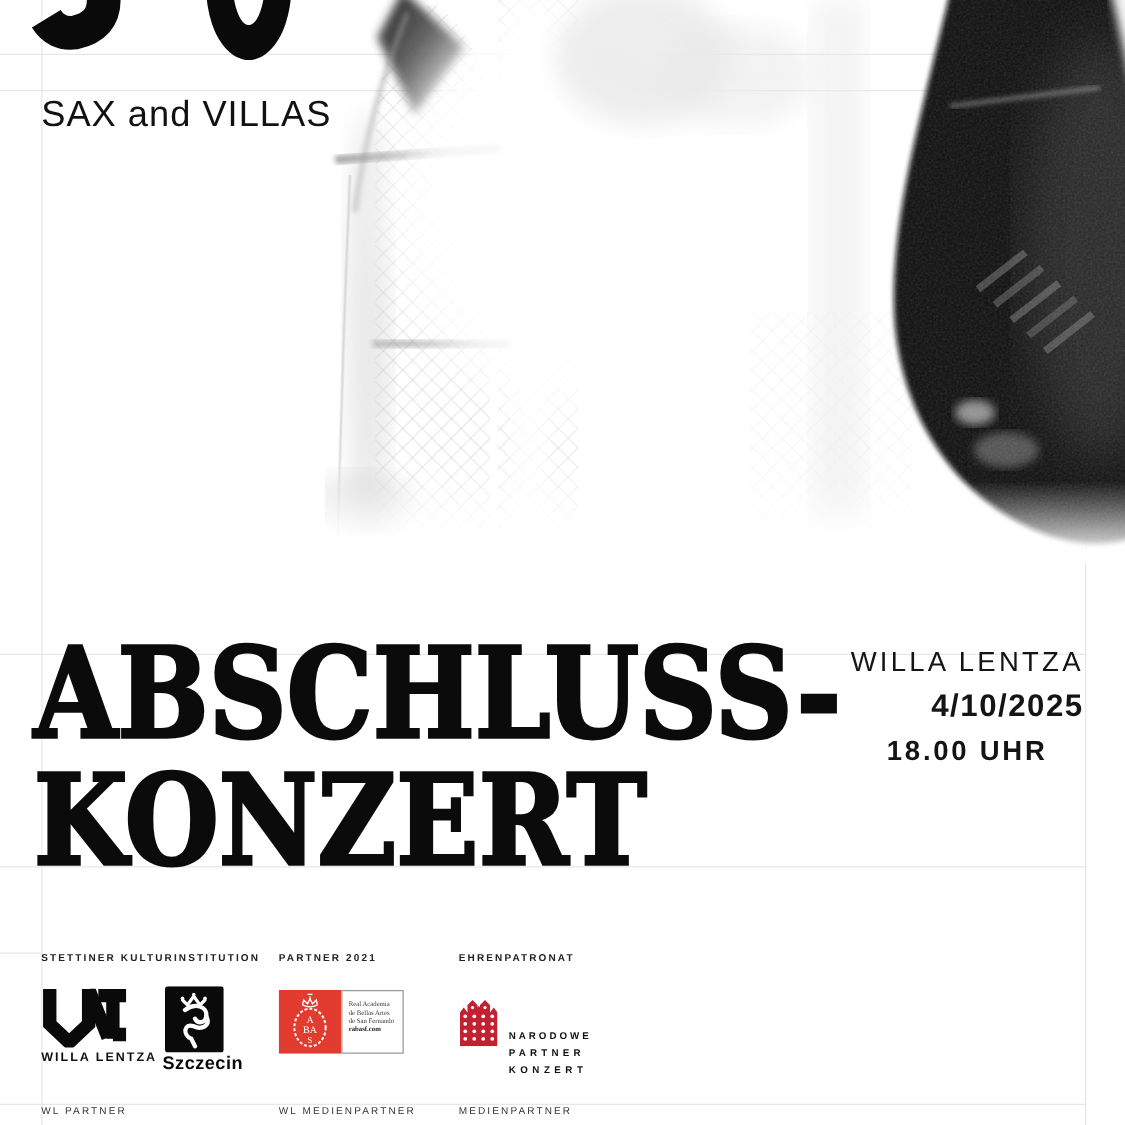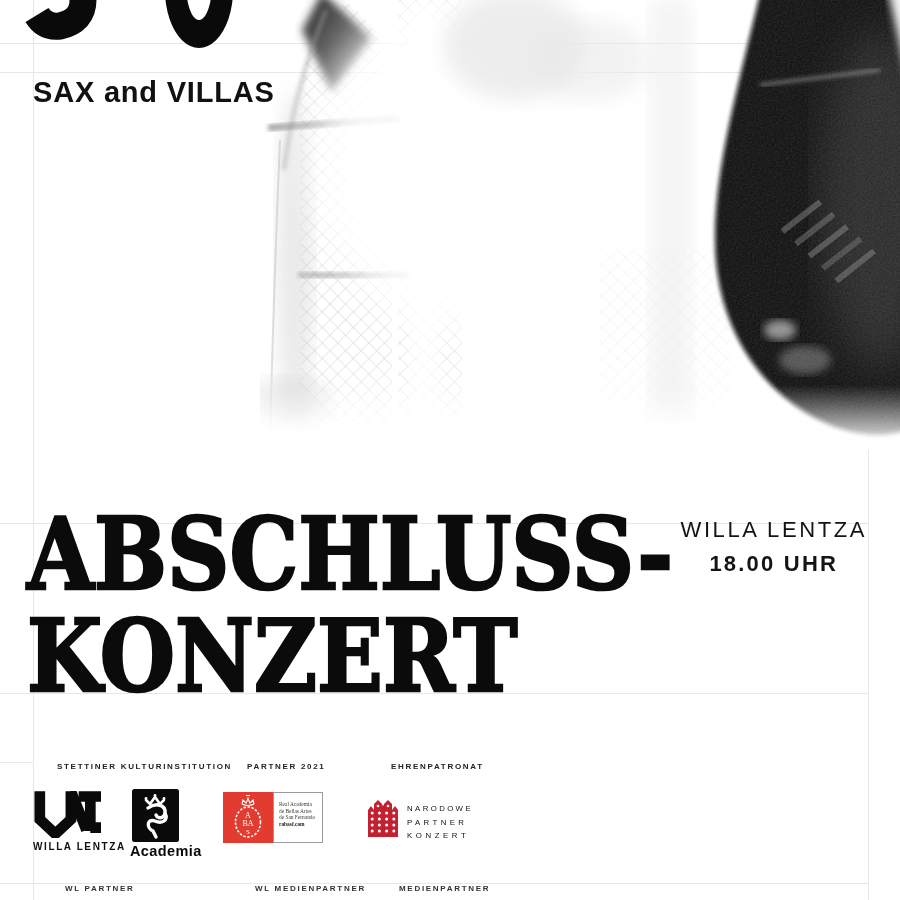--- a/index.html
+++ b/index.html
@@ -11,21 +11,21 @@
   .gl.h{height:1px;left:0;}
   .gl.v{width:1px;top:0;height:900px;}
 
   
   .top-glyphs{position:absolute;left:0;top:0;width:260px;height:49px;overflow:hidden;}
 
   
   .photo{position:absolute;left:260px;top:0;width:640px;height:450px;}
 
   .series-title{
-    position:absolute;left:33px;top:76px;font-size:29px;font-weight:700;
+    position:absolute;left:33px;top:76px;font-size:29px;font-weight:400;
     letter-spacing:.8px;color:#111;
   }
   .competition{
     position:absolute;left:33px;top:124px;font-size:33px;font-weight:400;
     line-height:37px;letter-spacing:1.2px;color:#131313;
   }
   .big-title{
     position:absolute;left:27px;top:504px;
     font-family:"DejaVu Serif","Liberation Serif",serif;font-weight:bold;
     font-size:96px;line-height:98px;color:#0b0b0b;
@@ -35,46 +35,44 @@
   .event{
     position:absolute;right:33px;top:517px;text-align:right;color:#141414;
   }
   .event .venue{font-size:22px;font-weight:500;letter-spacing:2.6px;}
   .event .date{font-size:25px;font-weight:800;letter-spacing:1.2px;margin-top:8px;}
   .event .time{font-size:22px;font-weight:700;letter-spacing:2.2px;margin-top:8px;text-align:center;}
 
   .col-label{
     position:absolute;top:762px;font-size:8px;font-weight:700;letter-spacing:1.7px;
     color:#222;
-    padding-left:24px;
   }
   .bot-label{
-    position:absolute;top:884px;font-size:8px;font-weight:700;letter-spacing:1.7px;
+    position:absolute;top:884px;font-size:8px;font-weight:400;letter-spacing:1.7px;
     color:#333;
-    margin-left:32px;
   }
   .logo-wl{position:absolute;left:33px;top:791px;}
   .wl-wordmark{
     position:absolute;left:33px;top:841px;font-size:10px;font-weight:600;
     letter-spacing:1.6px;color:#111;
   }
   .logo-szczecin{position:absolute;left:132px;top:789px;}
   .szczecin-wordmark{
     position:absolute;left:130px;top:843px;font-size:14.5px;font-weight:700;
     letter-spacing:.4px;color:#0a0a0a;
   }
   .logo-rabasf{position:absolute;left:223px;top:792px;display:flex;}
   .rabasf-text{
     box-sizing:border-box;width:50px;height:51px;background:#fff;border:1px solid #9a9a9a;
     padding:8px 0 0 5px;font-family:"Liberation Serif",serif;font-size:5.4px;
     line-height:6.6px;color:#3a3a3a;
   }
   .rabasf-text .rb-url{font-weight:700;color:#222;}
   .logo-nck{position:absolute;left:368px;top:797px;display:flex;}
-  .nck-text{margin-left:9px;padding-top:5px;font-size:7.8px;font-weight:400;color:#111;}
+  .nck-text{margin-left:9px;padding-top:5px;font-size:7.8px;font-weight:700;color:#111;margin-top:20px;}
   .nck-text div{line-height:13.6px;}
   .nck-l0{letter-spacing:2.4px;}
   .nck-l1{letter-spacing:3.4px;}
   .nck-l2{letter-spacing:3.6px;}
 </style>
 </head>
 <body>
 
 <div class="poster">
 
@@ -179,20 +177,21 @@
   <div class="series-title">SAX and VILLAS</div>
 
 
   <div class="big-title">
     <div>ABSCHLUSS-</div>
     <div>KONZERT</div>
   </div>
 
   <div class="event">
     <div class="venue">WILLA LENTZA</div>
+    <div class="date">4/10/2025</div>
     <div class="time">18.00 UHR</div>
   </div>
 
   <div class="col-label" style="left:33px;">STETTINER KULTURINSTITUTION</div>
   <div class="col-label" style="left:223px;">PARTNER 2021</div>
   <div class="col-label" style="left:367px;">EHRENPATRONAT</div>
 
   <svg class="logo-wl" viewBox="0 0 70 48" width="68" height="47">
     <g fill="none" stroke="#0a0a0a" stroke-width="11" stroke-linejoin="miter">
       <path d="M7,0 V29 L23,44 L39,29 V0"></path>
@@ -206,21 +205,21 @@
     <rect x="0" y="0" width="47" height="53" rx="2.5" fill="#0a0a0a"></rect>
     <g stroke="#fff" fill="none" stroke-linecap="round">
       <path d="M14,11 L18,15 L23,8 L28,15 L32,11" stroke-width="2.6"></path>
       <circle cx="14" cy="9.5" r="1.4" fill="#fff" stroke="none"></circle>
       <circle cx="23" cy="6.5" r="1.4" fill="#fff" stroke="none"></circle>
       <circle cx="32" cy="9.5" r="1.4" fill="#fff" stroke="none"></circle>
       <path d="M16,19 C24,13 34,16 33,24 C32,30 26,30 24,26" stroke-width="3.4"></path>
       <path d="M33,24 C37,32 29,35 23,32 C15,29 14,39 21,42 L24,48" stroke-width="3.4"></path>
     </g>
   </svg>
-  <div class="szczecin-wordmark">Academia</div>
+  <div class="szczecin-wordmark">Szczecin</div>
 
   <div class="logo-rabasf">
     <svg viewBox="0 0 50 51" width="50" height="51">
       <rect x="0" y="0" width="50" height="51" fill="#e23b30"></rect>
       <g stroke="#fff" fill="none">
         <path d="M25,5 V8 M23,3.5 H27" stroke-width="1"></path>
         <path d="M19,12 L20,8 L23,11 L25,7 L27,11 L30,8 L31,12" stroke-width="1.1"></path>
         <path d="M19,12 Q25,15 31,12" stroke-width="1.1"></path>
         <ellipse cx="25" cy="30" rx="12.5" ry="15" stroke-width="1.6" stroke-dasharray="2.4,1.6"></ellipse>
       </g>

